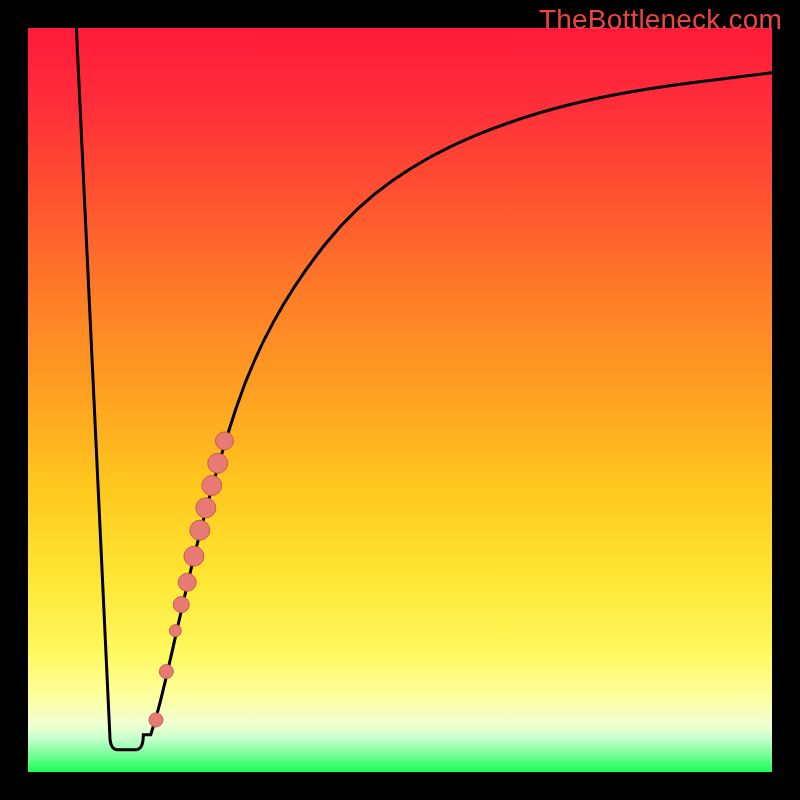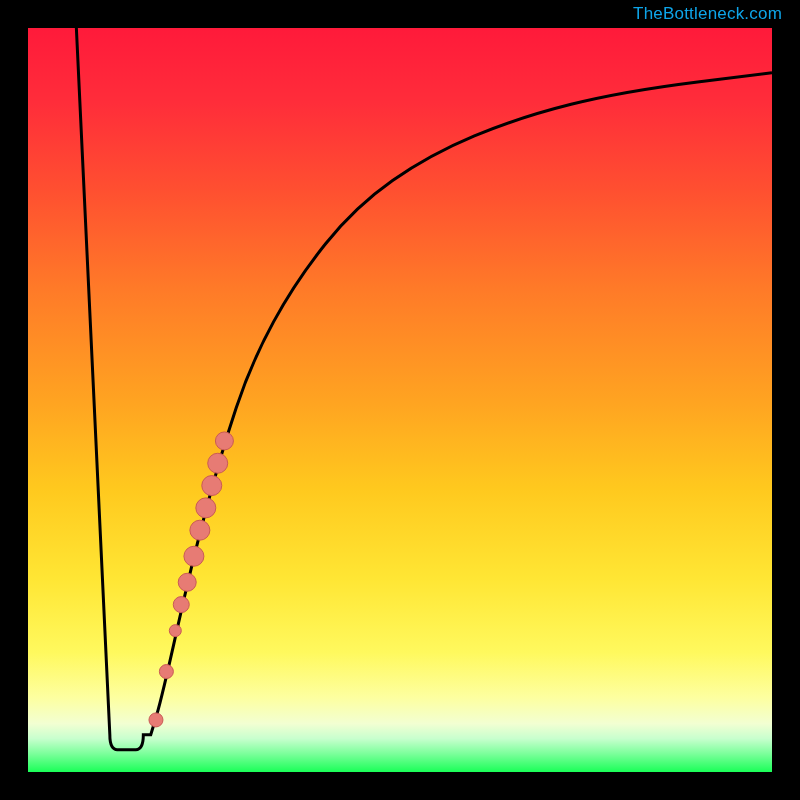--- a/index.html
+++ b/index.html
@@ -17,22 +17,22 @@
     width: 744px;
     height: 744px;
     background: #0f0;
     box-sizing: border-box;
   }
   .watermark {
     position: absolute;
     top: 4px;
     right: 18px;
     font-family: Arial, Helvetica, sans-serif;
-    font-size: 17px;
-    color: #0ea5e9;
+    font-size: 28px;
+    color: #ef4444;
     letter-spacing: 0.2px;
     z-index: 30;
     user-select: none;
   }
   svg {
     display: block;
   }
 </style>
 </head>
 <body>

